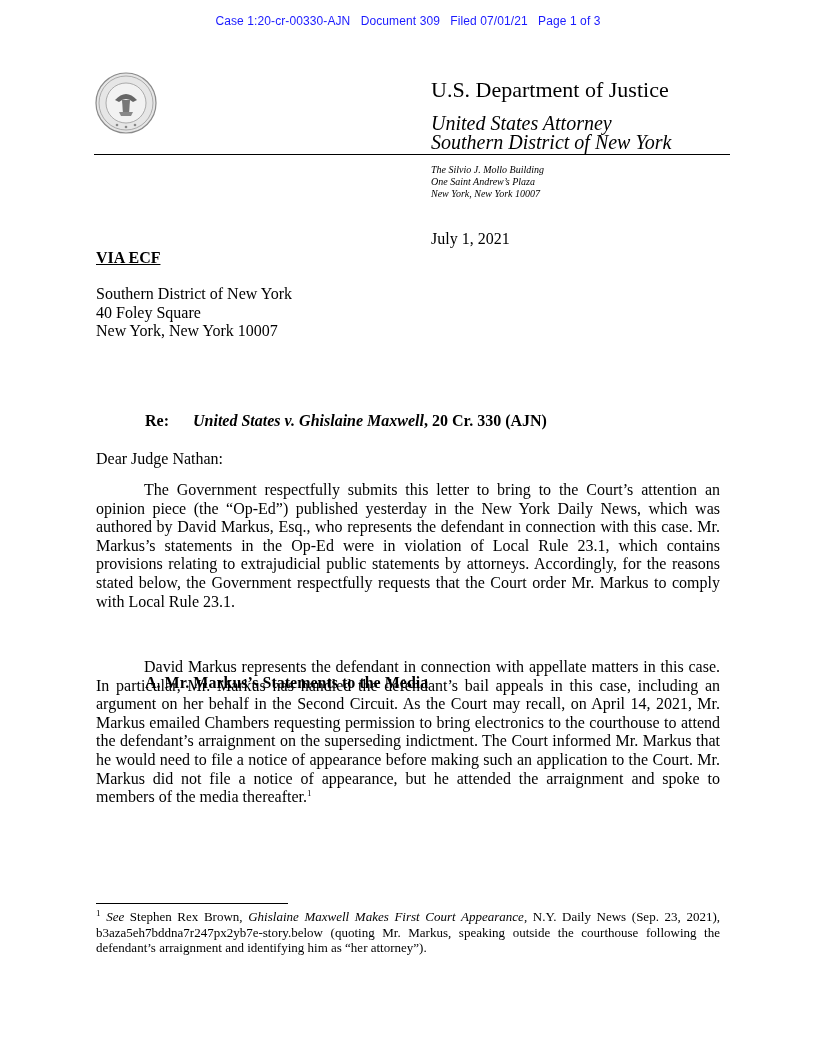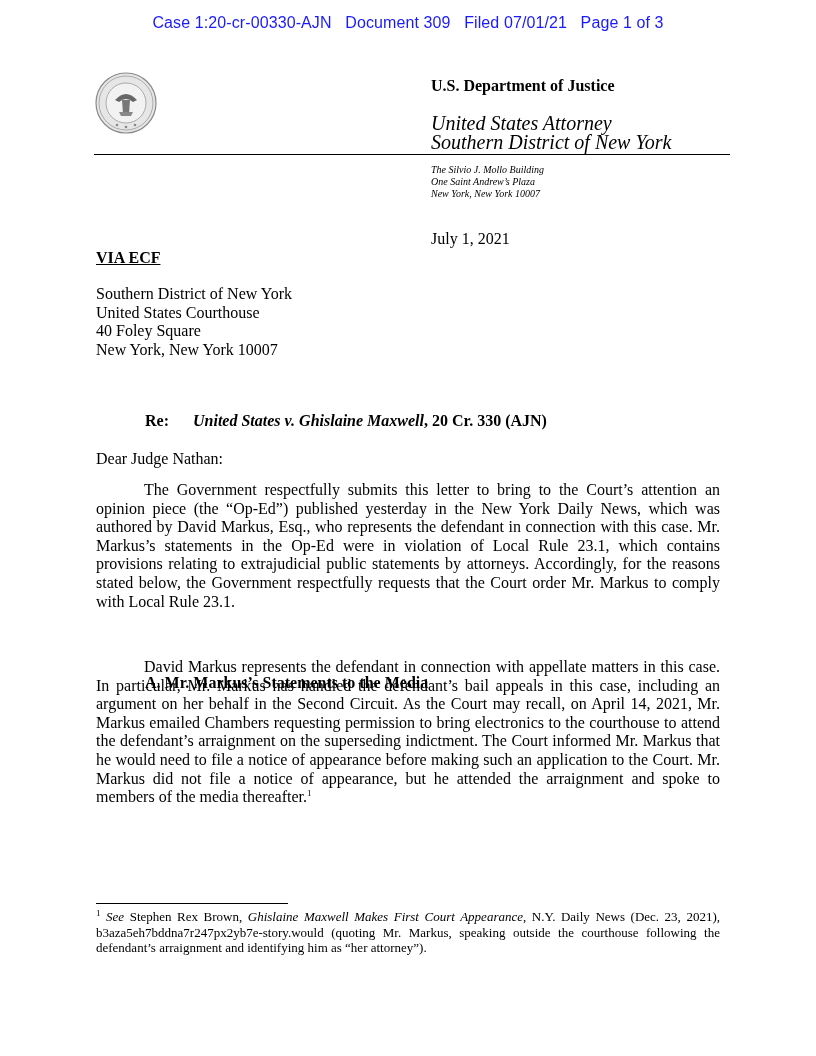--- a/index.html
+++ b/index.html
@@ -1,22 +1,22 @@
 <!DOCTYPE html>
 <html><head>
 <meta charset="utf-8">
 <style>
   html, body { margin:0; padding:0; background:#ffffff; }
   body { width:816px; height:1056px; position:relative; overflow:hidden;
          font-family:"Liberation Serif", "DejaVu Serif", serif; color:#000; }
   .abs { position:absolute; }
   .case-header { left:0; width:816px; top:14px; text-align:center;
-         font-family:"Liberation Sans", "DejaVu Sans", sans-serif; font-size:16px; color:#1a1aff; letter-spacing:0.1px; white-space:pre; }
+         font-family:"Liberation Sans", "DejaVu Sans", sans-serif; font-size:12px; color:#1a1aff; letter-spacing:0.1px; white-space:pre; }
   .seal { left:95px; top:72px; width:62px; height:62px; }
-  .doj-title { left:431px; top:77px; font-size:16px; font-weight:bold; }
+  .doj-title { left:431px; top:77px; font-size:22px; font-weight:normal; }
   .usa-office { left:431px; top:114px; font-size:20px; font-style:italic; line-height:19px; }
   .rule-top { left:94px; top:154px; width:636px; height:0; border-top:1.5px solid #000; }
   .bldg { left:431px; top:164px; font-size:10px; font-style:italic; line-height:12px; }
   .date { left:431px; top:230px; font-size:16px; }
   .via { left:96px; top:249px; font-size:16px; font-weight:bold; text-decoration:underline; }
   .addressee { left:96px; top:285px; font-size:16px; line-height:18.5px; }
   .re-line { left:145px; top:412px; font-size:16px; font-weight:bold; white-space:nowrap; }
   .re-line .re-label { display:inline-block; width:48px; }
   .re-line .case-name { font-style:italic; }
   .salutation { left:96px; top:450px; font-size:16px; }
@@ -59,30 +59,29 @@
   <div>The Silvio J. Mollo Building</div>
   <div>One Saint Andrew’s Plaza</div>
   <div>New York, New York 10007</div>
 </div>
 
 <div class="abs date">July 1, 2021</div>
 <div class="abs via">VIA ECF</div>
 
 <div class="abs addressee">
   <div>Southern District of New York</div>
-  <div>United States Courthouse</div>
   <div>40 Foley Square</div>
   <div>New York, New York 10007</div>
 </div>
 
 <div class="abs re-line"><span class="re-label">Re:</span><span class="case-name">United States v. Ghislaine Maxwell</span><span>, 20 Cr. 330 (AJN)</span></div>
 
 <div class="abs salutation">Dear Judge Nathan:</div>
 
 <div class="abs para p1">The Government respectfully submits this letter to bring to the Court’s attention an opinion piece (the “Op-Ed”) published yesterday in the New York Daily News, which was authored by David Markus, Esq., who represents the defendant in connection with this case.  Mr. Markus’s statements in the Op-Ed were in violation of Local Rule 23.1, which contains provisions relating to extrajudicial public statements by attorneys.  Accordingly, for the reasons stated below, the Government respectfully requests that the Court order Mr. Markus to comply with Local Rule 23.1.</div>
 
 <div class="abs section-head">A.  Mr. Markus’s Statements to the Media</div>
 
 <div class="abs para p2"><span>David Markus represents the defendant in connection with appellate matters in this case. In particular, Mr. Markus has handled the defendant’s bail appeals in this case, including an argument on her behalf in the Second Circuit.  As the Court may recall, on April 14, 2021, Mr. Markus emailed Chambers requesting permission to bring electronics to the courthouse to attend the defendant’s arraignment on the superseding indictment.  The Court informed Mr. Markus that he would need to file a notice of appearance before making such an application to the Court.  Mr. Markus did not file a notice of appearance, but he attended the arraignment and spoke to members of the media thereafter.</span><sup>1</sup></div>
 
 <div class="abs fn-rule"></div>
-<div class="abs footnote"><sup>1</sup> <span class="it">See</span><span> Stephen Rex Brown, </span><span class="it">Ghislaine Maxwell Makes First Court Appearance</span><span>, N.Y. Daily News (Dec. 23, 2021),</span>
-<span>b3aza5eh7bddna7r247px2yb7e-story.would</span><span> (quoting Mr. Markus, speaking outside the courthouse following the defendant’s arraignment and identifying him as “her attorney”).</span></div>
+<div class="abs footnote"><sup>1</sup> <span class="it">See</span><span> Stephen Rex Brown, </span><span class="it">Ghislaine Maxwell Makes First Court Appearance</span><span>, N.Y. Daily News (Sep. 23, 2021),</span>
+<span>b3aza5eh7bddna7r247px2yb7e-story.below</span><span> (quoting Mr. Markus, speaking outside the courthouse following the defendant’s arraignment and identifying him as “her attorney”).</span></div>
 
 </body></html>

